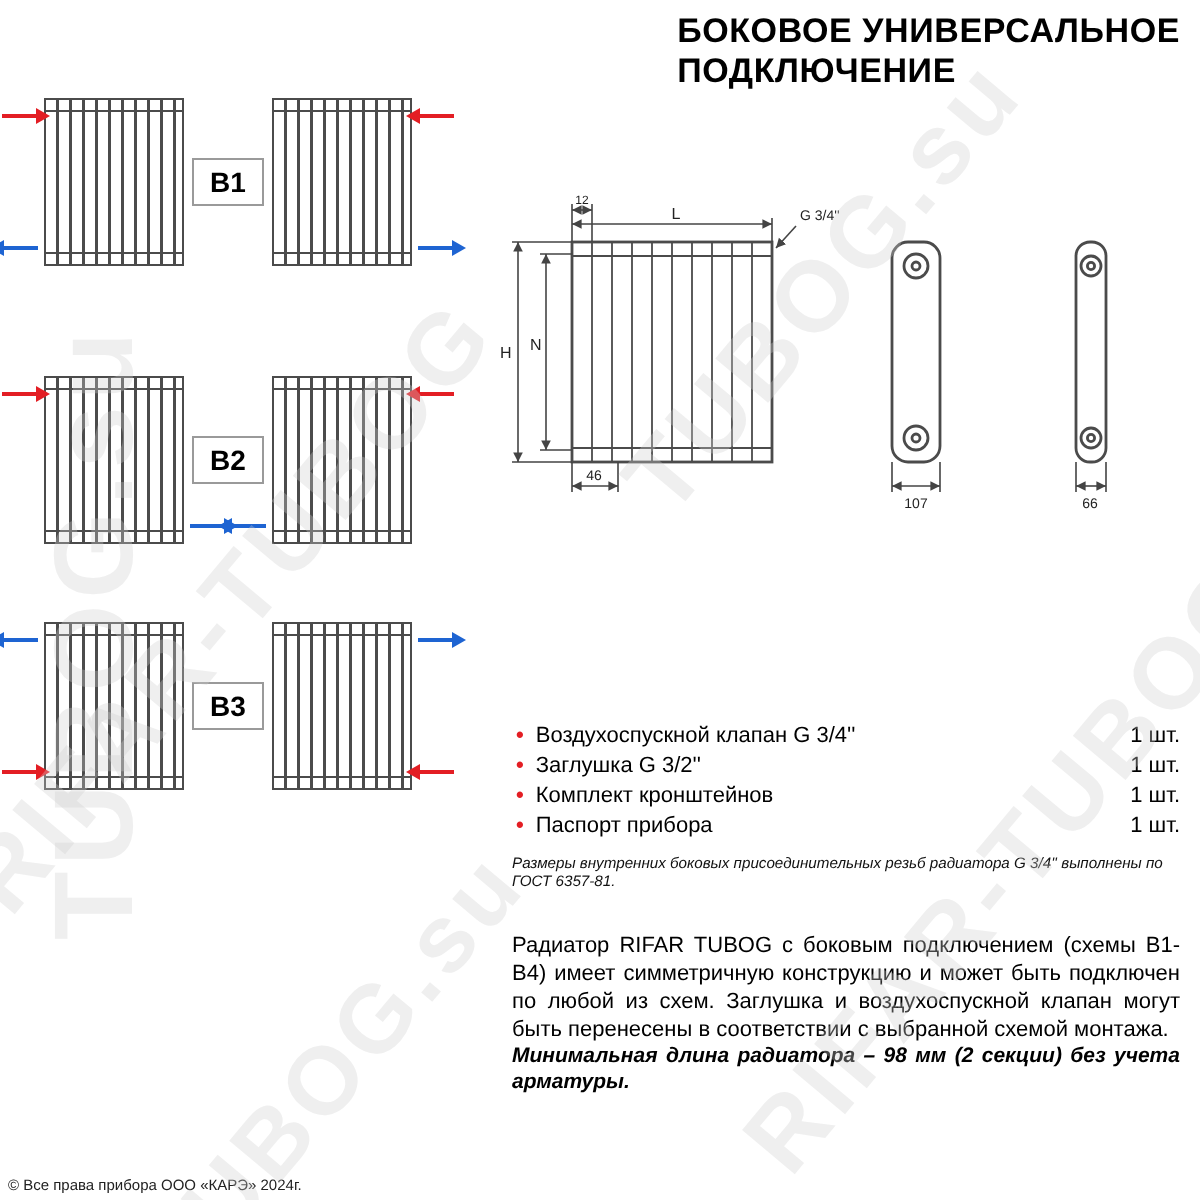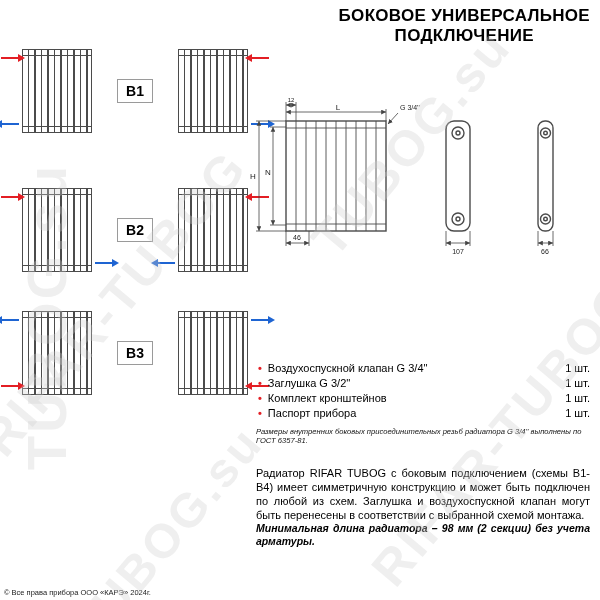--- a/index.html
+++ b/index.html
@@ -4,26 +4,26 @@
 <style>
   html,body{margin:0;padding:0;background:#fff;}
   .page{position:relative;width:600px;height:600px;background:#fff;overflow:hidden;
         font-family:"Liberation Sans",sans-serif;color:#000;}
 
   
   .wm{position:absolute;z-index:6;font-weight:bold;color:#cfcfcf;opacity:.33;
       white-space:nowrap;pointer-events:none;letter-spacing:3px;transform-origin:left top;}
 
   
-  .title{position:absolute;top:6px;right:10px;text-align:center;font-weight:bold;
+  .title{position:absolute;top:6px;right:10px;text-align:left;font-weight:bold;
          font-size:17px;line-height:20px;letter-spacing:.3px;z-index:2;}
 
   
   .scheme-row{position:absolute;left:2px;width:240px;height:90px;display:flex;
-              align-items:center;padding-left:20px;box-sizing:border-box;gap:25px;z-index:2;}
+              align-items:center;padding-left:20px;box-sizing:border-box;gap:4px;z-index:2;}
   .rad-wrap{position:relative;width:70px;height:84px;flex:0 0 auto;}
   .radiator{width:100%;height:100%;box-sizing:border-box;border:1.5px solid #4b4b4b;
             background:repeating-linear-gradient(90deg,#fff 0 5px,#4b4b4b 5px 6.5px);}
   .radiator::before{content:"";position:absolute;left:0;right:0;top:6px;height:0;
             border-top:1px solid #4b4b4b;}
   .radiator::after{content:"";position:absolute;left:0;right:0;bottom:6px;height:0;
             border-bottom:1px solid #4b4b4b;}
   .scheme-label{flex:0 0 auto;width:34px;text-align:center;font-weight:bold;font-size:14px;
             background:#fff;border:1px solid #9a9a9a;padding:3px 0;z-index:3;}
 

